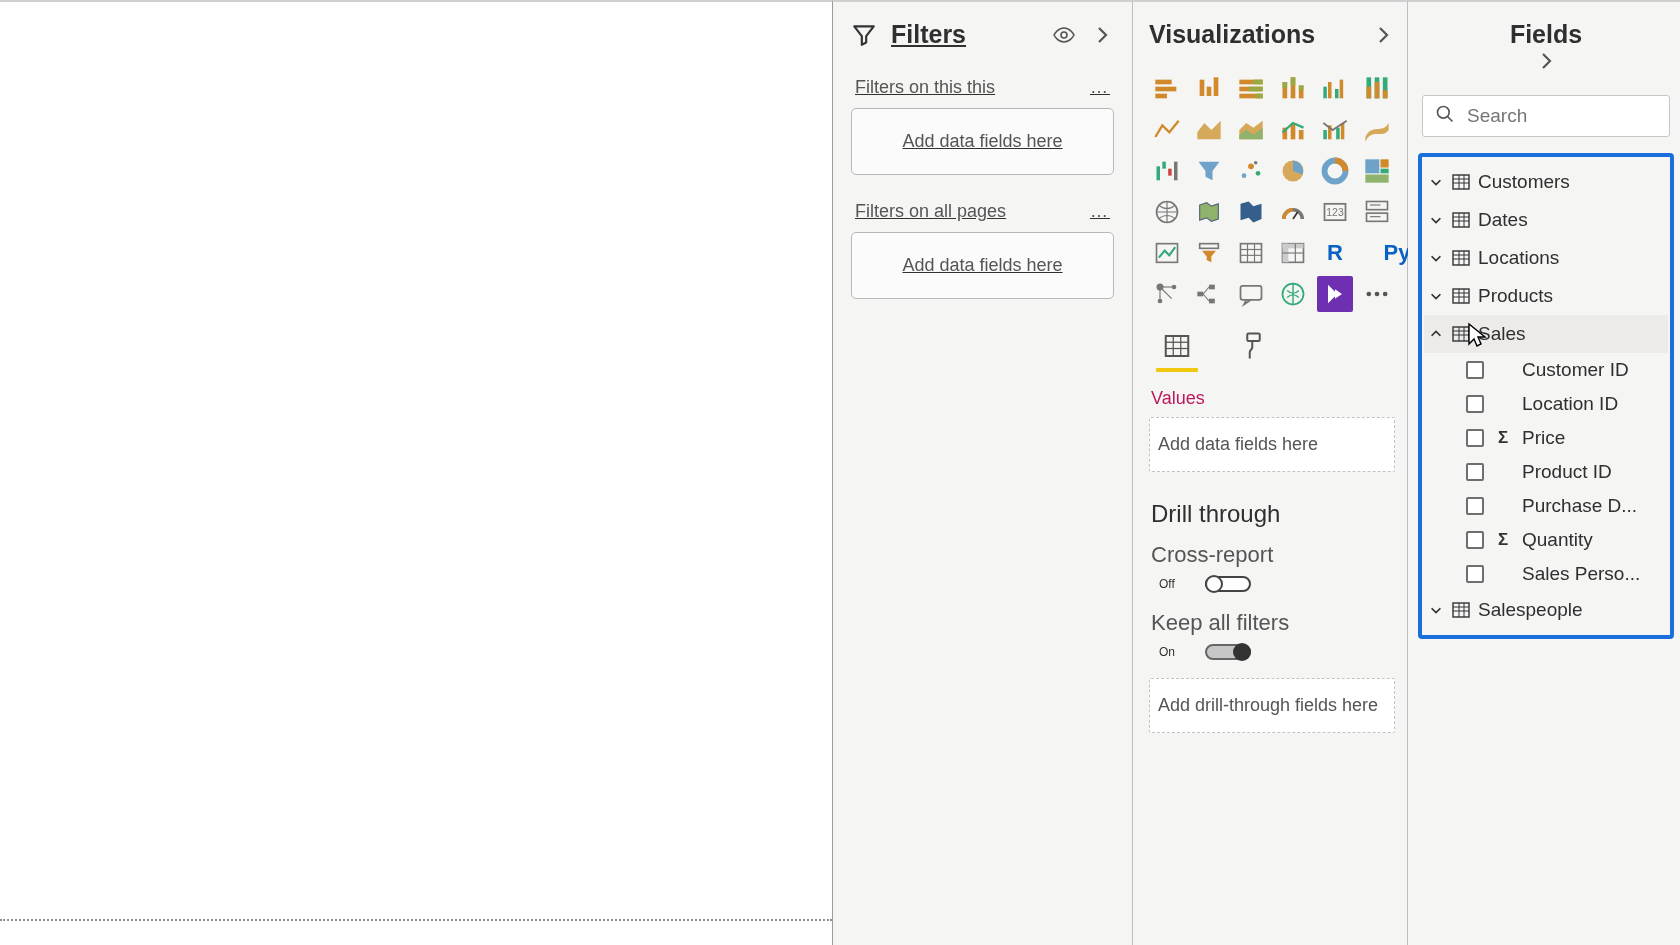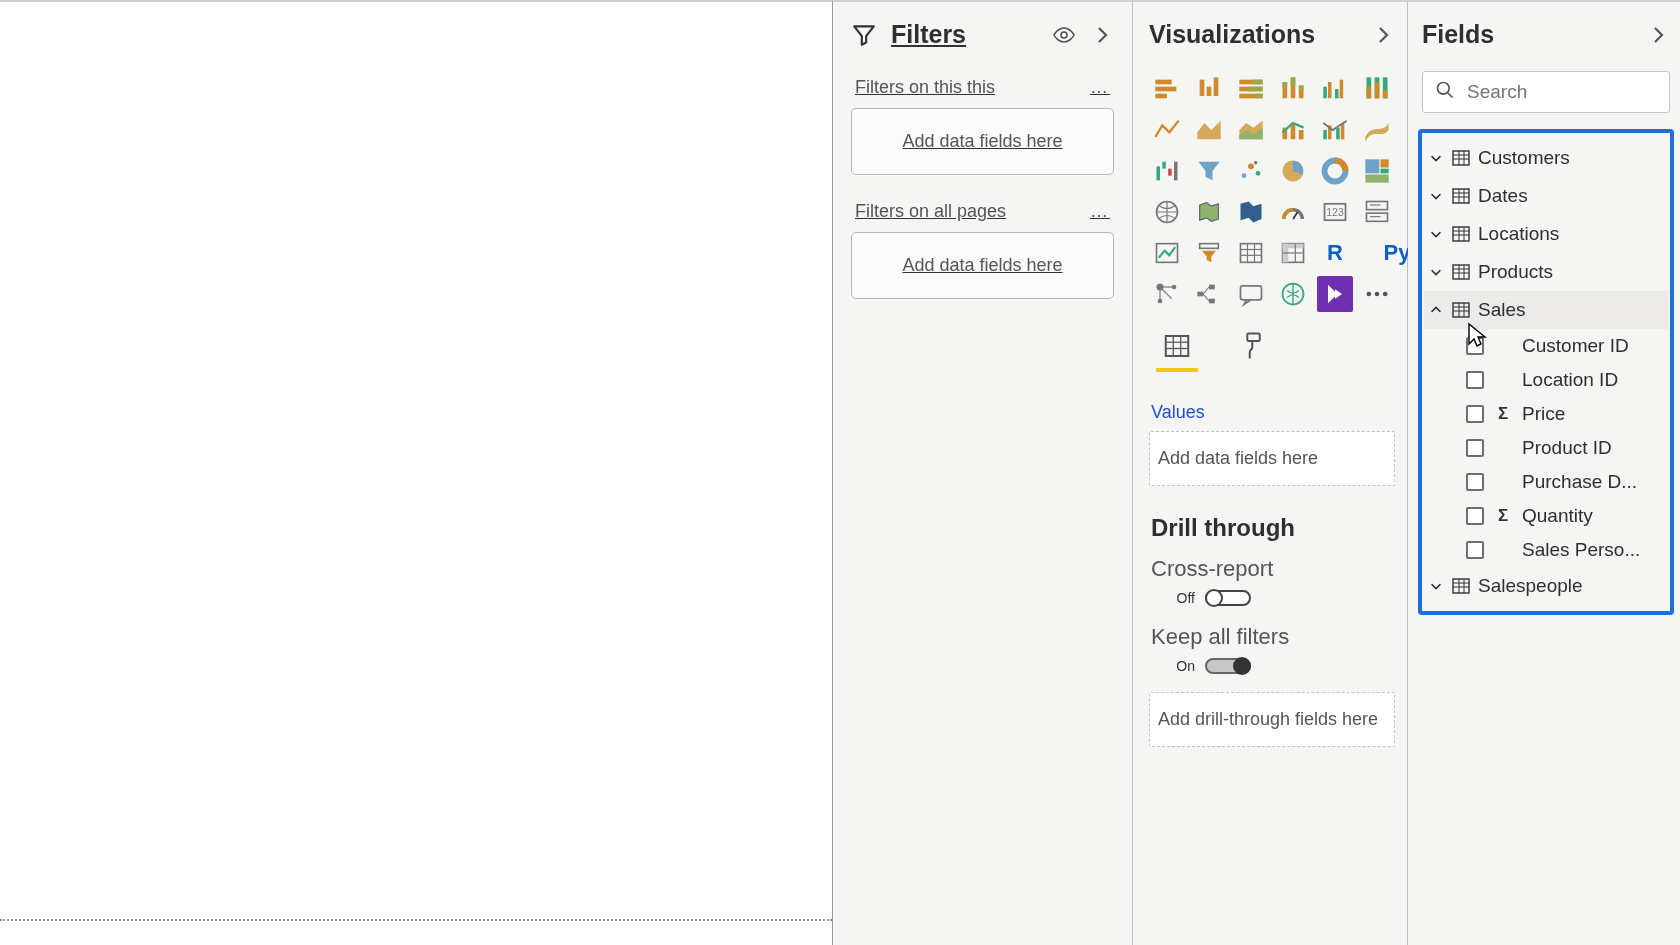--- a/index.html
+++ b/index.html
@@ -140,53 +140,52 @@
   .tab-underline {
     height: 4px;
     width: 42px;
     background: #f2c811;
     margin-left: 7px;
     margin-top: 2px;
     border-radius: 1px;
   }
   .viz-section-label {
     font-size: 18px;
-    color: #1d4ed8;
-    margin: 30px 0 8px 2px;
+    color: #be185d;
+    margin: 16px 0 8px 2px;
   }
   .viz-dropzone {
     border: 1.5px dashed #c2c2c2;
     background: #fff;
     padding: 16px 8px;
     font-size: 18px;
     color: #555;
     border-radius: 2px;
   }
   .drill-title {
     font-size: 24px;
-    font-weight: 700;
+    font-weight: 400;
     margin: 28px 0 14px 2px;
     color: #2f2f2f;
   }
   .sub-label {
     font-size: 22px;
     color: #555;
     margin: 8px 0 8px 2px;
   }
   .toggle-row {
     display: flex;
     align-items: center;
     gap: 10px;
     margin: 4px 0 18px 10px;
   }
   .toggle-text {
-    font-size: 14px;
+    font-size: 12px;
     color: #333;
     width: 36px;
-    text-align: right;
   }
   .switch {
     position: relative;
     width: 46px; height: 16px;
     border-radius: 10px;
     border: 2px solid #444;
     background: #fff;
   }
   .switch.off .knob {
     position: absolute; left: -2px; top: -3px;
@@ -208,20 +207,21 @@
     background: #f5f5f4;
     border-top: 2px solid #d0d0d0;
     padding: 18px 10px 0 14px;
     position: relative;
   }
   .fields-pane .pane-hdr {
     display: flex;
     align-items: center;
     justify-content: space-between;
     margin-bottom: 22px;
+    flex-direction: column;
   }
   .fields-pane .pane-hdr .title {
     font-size: 25px;
     font-weight: 600;
     color: #2f2f2f;
   }
   .search-box {
     display: flex;
     align-items: center;
     gap: 12px;

